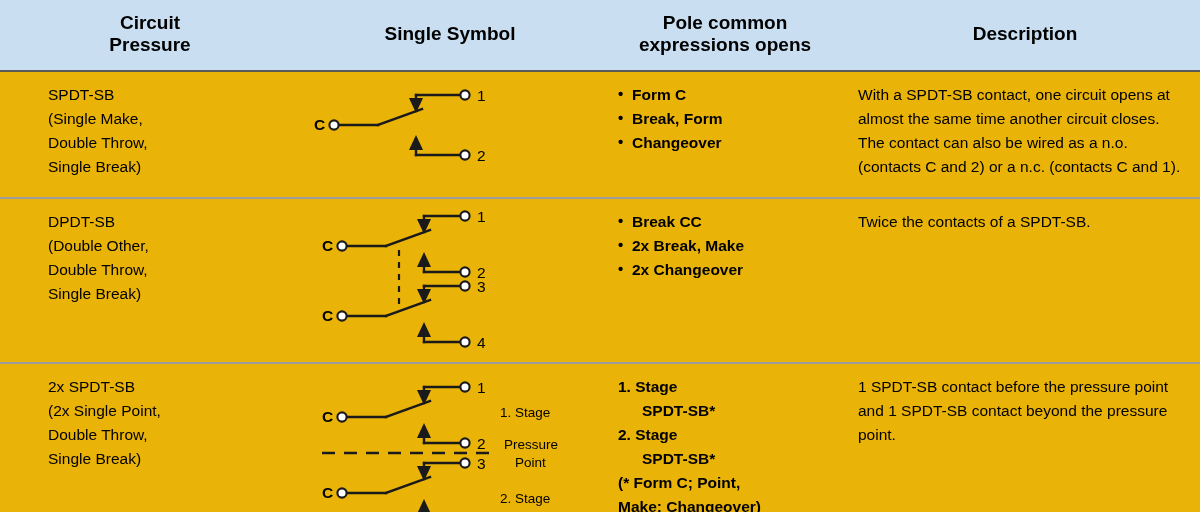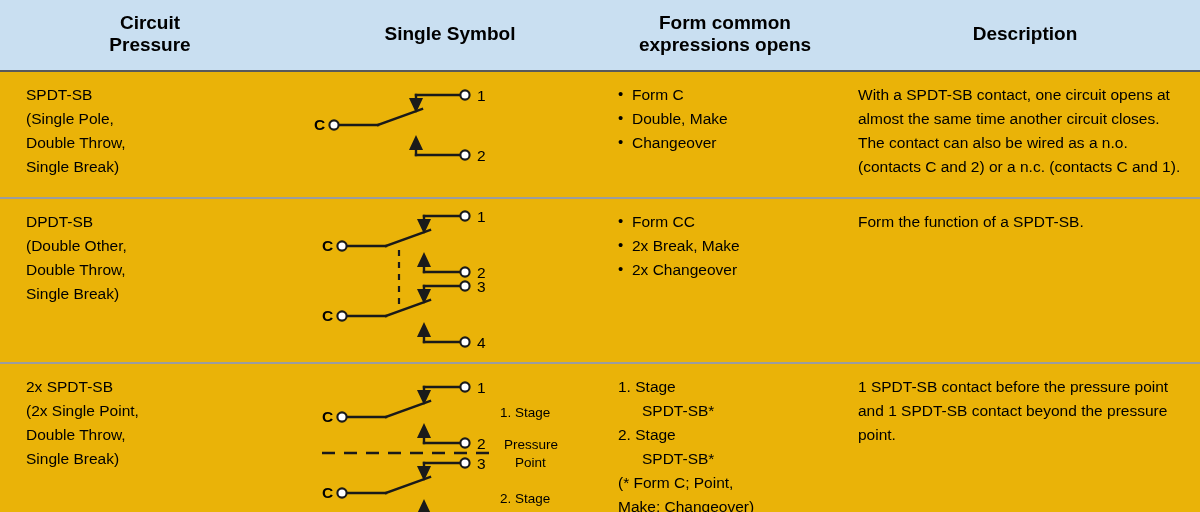--- a/index.html
+++ b/index.html
@@ -53,37 +53,38 @@
   
   tbody td {
     vertical-align: top;
     font-size: 15.5px;
     line-height: 1.55;
     padding: 11px 10px 14px 10px;
     border-bottom: 2px solid #9b9d9f;
   }
   tbody tr:last-child td { border-bottom: none; }
 
-  td.cell-function { padding-left: 26px; }
+  td.cell-function { padding-left: 48px; }
   td.cell-symbol   { padding-left: 0; padding-right: 0; }
   td.cell-other    { padding-left: 18px; }
   td.cell-desc     { padding-left: 8px; }
 
   .fn-line { display: block; white-space: nowrap; }
 
   
   ul.expr-list {
     list-style: none;
     margin: 0;
     padding: 0;
   }
   ul.expr-list li {
     position: relative;
     padding-left: 14px;
     white-space: nowrap;
+    font-weight: bold;
   }
   ul.expr-list li::before {
     content: "\2022";
     position: absolute;
     left: 0;
     top: -1px;
     font-size: 15px;
   }
   ul.expr-list.plain li { padding-left: 0; }
   ul.expr-list.plain li::before { content: ""; }
@@ -121,35 +122,35 @@
     <thead>
       <tr class="header-row">
         <th>
           <span class="hdr-line">Circuit</span>
           <span class="hdr-line">Pressure</span>
         </th>
         <th>
           <span class="hdr-line">Single Symbol</span>
         </th>
         <th>
-          <span class="hdr-line">Form common</span>
+          <span class="hdr-line">Pole common</span>
           <span class="hdr-line">expressions opens</span>
         </th>
         <th>
           <span class="hdr-line">Description</span>
         </th>
       </tr>
     </thead>
 
     <tbody>
 
       <tr>
         <td class="cell-function">
           <span class="fn-line">SPDT-SB</span>
-          <span class="fn-line">(Single Pole,</span>
+          <span class="fn-line">(Single Make,</span>
           <span class="fn-line">Double Throw,</span>
           <span class="fn-line">Single Break)</span>
         </td>
 
         <td class="cell-symbol">
           <span class="symbol-wrap">
             <svg class="symbol" width="300" height="100" viewBox="0 0 300 100" xmlns="http://www.w3.org/2000/svg">
               <g stroke="#1a1a1a" stroke-width="2.4" fill="none" stroke-linecap="square">
 
                 <line x1="40" y1="42" x2="78" y2="42"></line>
@@ -173,21 +174,21 @@
               <text class="lbl-c" x="14" y="47">C</text>
               <text class="lbl-term" x="177" y="18">1</text>
               <text class="lbl-term" x="177" y="78">2</text>
             </svg>
           </span>
         </td>
 
         <td class="cell-other">
           <ul class="expr-list">
             <li>Form C</li>
-            <li>Double, Make</li>
+            <li>Break, Form</li>
             <li>Changeover</li>
           </ul>
         </td>
 
         <td class="cell-desc">
           <span class="desc-text">With a SPDT-SB contact, one circuit opens at almost the same time another circuit closes. The contact can also be wired as a n.o. (contacts C and 2) or a n.c. (contacts C and 1).</span>
         </td>
       </tr>
 
       <tr>
@@ -237,28 +238,28 @@
               <text class="lbl-term" x="177" y="12">1</text>
               <text class="lbl-term" x="177" y="68">2</text>
               <text class="lbl-term" x="177" y="82">3</text>
               <text class="lbl-term" x="177" y="138">4</text>
             </svg>
           </span>
         </td>
 
         <td class="cell-other">
           <ul class="expr-list">
-            <li>Form CC</li>
+            <li>Break CC</li>
             <li>2x Break, Make</li>
             <li>2x Changeover</li>
           </ul>
         </td>
 
         <td class="cell-desc">
-          <span class="desc-text">Form the function of a SPDT-SB.</span>
+          <span class="desc-text">Twice the contacts of a SPDT-SB.</span>
         </td>
       </tr>
 
       <tr>
         <td class="cell-function">
           <span class="fn-line">2x SPDT-SB</span>
           <span class="fn-line">(2x Single Point,</span>
           <span class="fn-line">Double Throw,</span>
           <span class="fn-line">Single Break)</span>
         </td>

